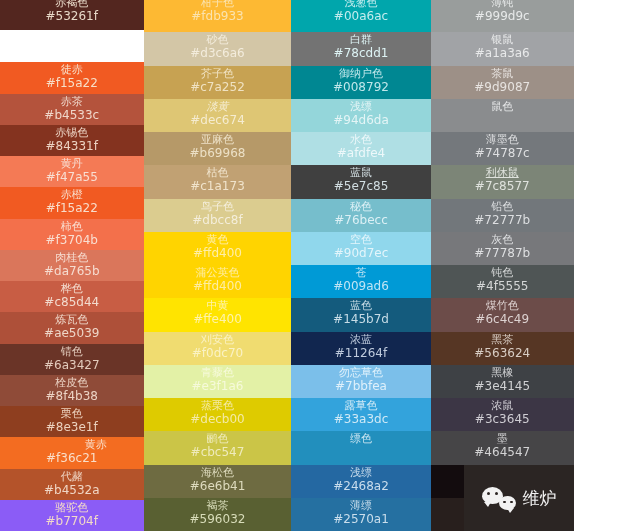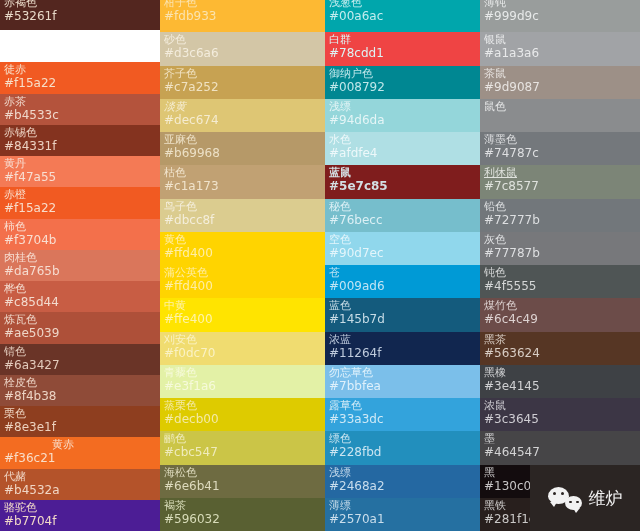--- a/index.html
+++ b/index.html
@@ -6,26 +6,27 @@
   html, body {
     margin: 0;
     padding: 0;
     background: #ffffff;
   }
   body {
     font-family: "DejaVu Sans", "Liberation Sans", sans-serif;
   }
   #palette {
     position: relative;
-    width: 640px;
+    width: 574px;
     height: 531px;
     overflow: hidden;
     display: flex;
     flex-direction: row;
     align-items: stretch;
+    text-align: center;
   }
   .column {
     position: relative;
     height: 100%;
     display: flex;
     flex-direction: column;
     overflow: hidden;
   }
   
   .col-0 { width: 160px; }
@@ -201,21 +202,21 @@
         <div class="swatch-hex" style="color: rgb(236, 210, 191);">#8e3e1f</div>
       </div>
       <div class="swatch" style="background: rgb(243, 108, 33);">
         <div class="swatch-name" style="color: rgb(249, 222, 201); margin-left: 48px;">黄赤</div>
         <div class="swatch-hex" style="color: rgb(249, 222, 201);">#f36c21</div>
       </div>
       <div class="swatch" style="background: rgb(180, 83, 42);">
         <div class="swatch-name" style="color: rgb(240, 214, 197);">代赭</div>
         <div class="swatch-hex" style="color: rgb(240, 214, 197);">#b4532a</div>
       </div>
-      <div class="swatch" style="background: #4c1d95;">
+      <div class="swatch" style="background: #8b5cf6;">
         <div class="swatch-name" style="color: rgb(242, 217, 200);">骆驼色</div>
         <div class="swatch-hex" style="color: rgb(242, 217, 200);">#b7704f</div>
       </div>
     </div>
     <div class="column col-1">
       <div class="swatch" style="background: rgb(253, 185, 51);">
         <div class="swatch-name" style="color: rgb(251, 227, 174);">柑子色</div>
         <div class="swatch-hex" style="color: rgb(251, 227, 174);">#fdb933</div>
       </div>
       <div class="swatch" style="background: rgb(211, 198, 166);">
@@ -277,37 +278,37 @@
       <div class="swatch" style="background: rgb(89, 96, 50);">
         <div class="swatch-name" style="color: rgb(216, 220, 185);">褐茶</div>
         <div class="swatch-hex" style="color: rgb(216, 220, 185);">#596032</div>
       </div>
     </div>
     <div class="column col-2">
       <div class="swatch" style="background: rgb(0, 166, 172);">
         <div class="swatch-name" style="color: rgb(194, 236, 238);">浅葱色</div>
         <div class="swatch-hex" style="color: rgb(194, 236, 238);">#00a6ac</div>
       </div>
-      <div class="swatch" style="background: #ef4444;">
+      <div class="swatch" style="background: #737373;">
         <div class="swatch-name" style="color: rgb(221, 243, 244);">白群</div>
         <div class="swatch-hex" style="color: rgb(221, 243, 244);">#78cdd1</div>
       </div>
       <div class="swatch" style="background: rgb(0, 135, 146);">
         <div class="swatch-name" style="color: rgb(191, 231, 234);">御纳户色</div>
         <div class="swatch-hex" style="color: rgb(191, 231, 234);">#008792</div>
       </div>
       <div class="swatch" style="background: rgb(148, 214, 218);">
         <div class="swatch-name" style="color: rgb(228, 245, 246);">浅缥</div>
         <div class="swatch-hex" style="color: rgb(228, 245, 246);">#94d6da</div>
       </div>
       <div class="swatch" style="background: rgb(175, 223, 228);">
         <div class="swatch-name" style="color: rgb(237, 248, 250);">水色</div>
         <div class="swatch-hex" style="color: rgb(237, 248, 250);">#afdfe4</div>
       </div>
-      <div class="swatch" style="background: #7f1d1d; font-weight: bold;">
+      <div class="swatch" style="background: #404040;">
         <div class="swatch-name" style="color: rgb(211, 223, 227);">蓝鼠</div>
         <div class="swatch-hex" style="color: rgb(211, 223, 227);">#5e7c85</div>
       </div>
       <div class="swatch" style="background: rgb(118, 190, 204);">
         <div class="swatch-name" style="color: rgb(220, 240, 245);">秘色</div>
         <div class="swatch-hex" style="color: rgb(220, 240, 245);">#76becc</div>
       </div>
       <div class="swatch" style="background: rgb(144, 215, 236);">
         <div class="swatch-name" style="color: rgb(227, 245, 251);">空色</div>
         <div class="swatch-hex" style="color: rgb(227, 245, 251);">#90d7ec</div>
@@ -327,21 +328,20 @@
       <div class="swatch" style="background: rgb(123, 191, 234);">
         <div class="swatch-name" style="color: rgb(222, 240, 251);">勿忘草色</div>
         <div class="swatch-hex" style="color: rgb(222, 240, 251);">#7bbfea</div>
       </div>
       <div class="swatch" style="background: rgb(51, 163, 220);">
         <div class="swatch-name" style="color: rgb(207, 233, 246);">露草色</div>
         <div class="swatch-hex" style="color: rgb(207, 233, 246);">#33a3dc</div>
       </div>
       <div class="swatch" style="background: rgb(34, 143, 189);">
         <div class="swatch-name" style="color: rgb(203, 229, 241);">缥色</div>
-        <div class="swatch-hex" style="color: rgb(203, 229, 241);">#228fbd</div>
       </div>
       <div class="swatch" style="background: rgb(36, 104, 162);">
         <div class="swatch-name" style="color: rgb(201, 221, 237);">浅缥</div>
         <div class="swatch-hex" style="color: rgb(201, 221, 237);">#2468a2</div>
       </div>
       <div class="swatch" style="background: rgb(37, 112, 161);">
         <div class="swatch-name" style="color: rgb(202, 222, 236);">薄缥</div>
         <div class="swatch-hex" style="color: rgb(202, 222, 236);">#2570a1</div>
       </div>
     </div>

